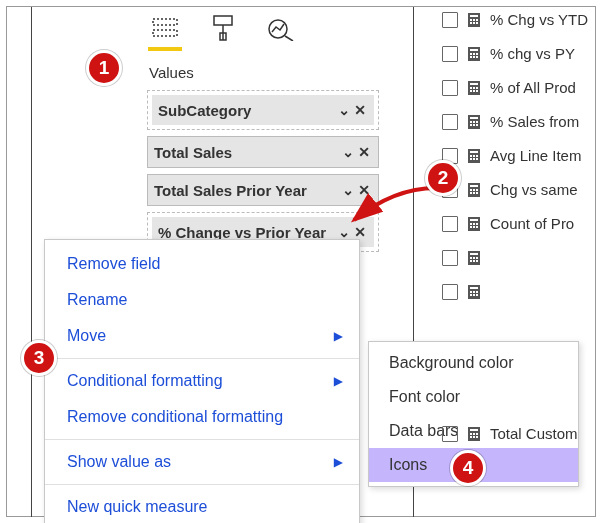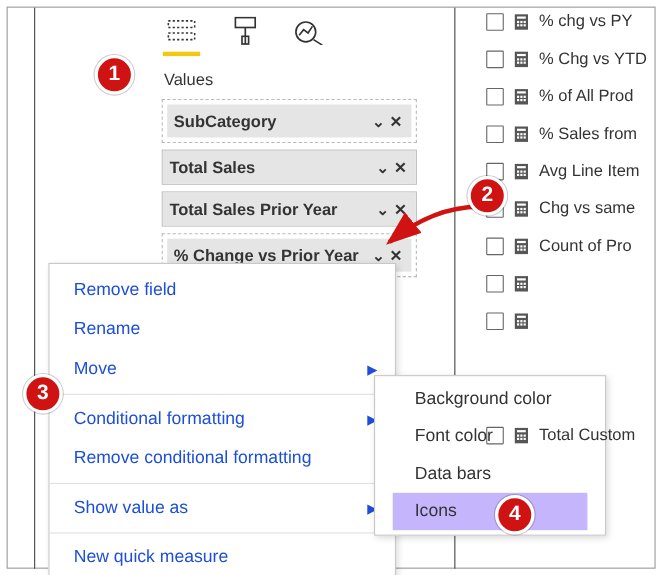--- a/index.html
+++ b/index.html
@@ -21,21 +21,21 @@
   .field-pill .txt { flex: 1; white-space: nowrap; overflow: hidden; }
   .pill-chevron { width: 16px; text-align: center; font-size: 14px; }
   .pill-x { width: 16px; text-align: center; font-size: 14px; }
 
   .context-menu { position: absolute; left: 44px; top: 239px; width: 316px; background: #fff; border: 1px solid #c8c8c8; box-shadow: 2px 2px 6px rgba(0,0,0,.15); padding: 6px 0; }
   .menu-item { display: flex; align-items: center; height: 36px; padding: 0 22px; font-size: 16px; color: #1d4ed8; position: relative; }
   .menu-item.disabled { color: #1d4ed8; }
   .menu-item .arrow { position: absolute; right: 16px; font-size: 12px; }
   .menu-sep { height: 1px; background: #e0e0e0; margin: 4px 0; }
 
-  .submenu { position: absolute; left: 340px; top: 341px; width: 211px; background: #fff; border: 1px solid #c8c8c8; box-shadow: 2px 2px 6px rgba(0,0,0,.15); padding: 4px 16px; }
+  .submenu { position: absolute; left: 368px; top: 341px; width: 211px; background: #fff; border: 1px solid #c8c8c8; box-shadow: 2px 2px 6px rgba(0,0,0,.15); padding: 4px 0; }
   .sub-item { display: flex; align-items: center; height: 34px; padding: 0 20px; font-size: 16px; color: #333; }
   .sub-item.hover { background: #c4b5fd; }
 
   .fields { position: absolute; left: 442px; top: 7px; display: flex; flex-direction: column; gap: 9px; }
   .field-row { display: flex; align-items: center; gap: 8px; height: 25px; }
   .chk { width: 16px; height: 16px; border: 1.5px solid #666; border-radius: 1px; flex: 0 0 auto; }
   .calc-icon { width: 16px; height: 16px; flex: 0 0 auto; color: #555; }
   .field-row .lbl { font-size: 15px; color: #333; white-space: nowrap; }
 
   .badge { position: absolute; width: 36px; height: 36px; border-radius: 50%; background: #cf1313; border: 3px solid #fff; box-shadow: 0 0 0 1px rgba(0,0,0,.2); display: flex; align-items: center; justify-content: center; color: #fff; font-weight: bold; font-size: 19px; font-family: Arial, sans-serif; }
@@ -170,48 +170,48 @@
       <svg class="calc-icon" viewBox="0 0 16 16">
         <rect x="2" y="1" width="12" height="14" fill="#555"></rect>
         <rect x="4" y="3" width="8" height="2" fill="#fff"></rect>
         <rect x="4" y="7" width="2" height="2" fill="#fff"></rect>
         <rect x="7" y="7" width="2" height="2" fill="#fff"></rect>
         <rect x="10" y="7" width="2" height="2" fill="#fff"></rect>
         <rect x="4" y="10" width="2" height="2" fill="#fff"></rect>
         <rect x="7" y="10" width="2" height="2" fill="#fff"></rect>
         <rect x="10" y="10" width="2" height="2" fill="#fff"></rect>
       </svg>
+      <span class="lbl">% Chg vs YTD</span>
+    </div>
+  <div class="field-row">
+      <span class="chk"></span>
+      <svg class="calc-icon" viewBox="0 0 16 16">
+        <rect x="2" y="1" width="12" height="14" fill="#555"></rect>
+        <rect x="4" y="3" width="8" height="2" fill="#fff"></rect>
+        <rect x="4" y="7" width="2" height="2" fill="#fff"></rect>
+        <rect x="7" y="7" width="2" height="2" fill="#fff"></rect>
+        <rect x="10" y="7" width="2" height="2" fill="#fff"></rect>
+        <rect x="4" y="10" width="2" height="2" fill="#fff"></rect>
+        <rect x="7" y="10" width="2" height="2" fill="#fff"></rect>
+        <rect x="10" y="10" width="2" height="2" fill="#fff"></rect>
+      </svg>
       <span class="lbl">% chg vs PY</span>
     </div>
   <div class="field-row">
       <span class="chk"></span>
       <svg class="calc-icon" viewBox="0 0 16 16">
         <rect x="2" y="1" width="12" height="14" fill="#555"></rect>
         <rect x="4" y="3" width="8" height="2" fill="#fff"></rect>
         <rect x="4" y="7" width="2" height="2" fill="#fff"></rect>
         <rect x="7" y="7" width="2" height="2" fill="#fff"></rect>
         <rect x="10" y="7" width="2" height="2" fill="#fff"></rect>
         <rect x="4" y="10" width="2" height="2" fill="#fff"></rect>
         <rect x="7" y="10" width="2" height="2" fill="#fff"></rect>
         <rect x="10" y="10" width="2" height="2" fill="#fff"></rect>
       </svg>
-      <span class="lbl">% Chg vs YTD</span>
-    </div>
-  <div class="field-row">
-      <span class="chk"></span>
-      <svg class="calc-icon" viewBox="0 0 16 16">
-        <rect x="2" y="1" width="12" height="14" fill="#555"></rect>
-        <rect x="4" y="3" width="8" height="2" fill="#fff"></rect>
-        <rect x="4" y="7" width="2" height="2" fill="#fff"></rect>
-        <rect x="7" y="7" width="2" height="2" fill="#fff"></rect>
-        <rect x="10" y="7" width="2" height="2" fill="#fff"></rect>
-        <rect x="4" y="10" width="2" height="2" fill="#fff"></rect>
-        <rect x="7" y="10" width="2" height="2" fill="#fff"></rect>
-        <rect x="10" y="10" width="2" height="2" fill="#fff"></rect>
-      </svg>
       <span class="lbl">% of All Prod</span>
     </div>
   <div class="field-row">
       <span class="chk"></span>
       <svg class="calc-icon" viewBox="0 0 16 16">
         <rect x="2" y="1" width="12" height="14" fill="#555"></rect>
         <rect x="4" y="3" width="8" height="2" fill="#fff"></rect>
         <rect x="4" y="7" width="2" height="2" fill="#fff"></rect>
         <rect x="7" y="7" width="2" height="2" fill="#fff"></rect>
         <rect x="10" y="7" width="2" height="2" fill="#fff"></rect>
@@ -282,21 +282,21 @@
         <rect x="2" y="1" width="12" height="14" fill="#555"></rect>
         <rect x="4" y="3" width="8" height="2" fill="#fff"></rect>
         <rect x="4" y="7" width="2" height="2" fill="#fff"></rect>
         <rect x="7" y="7" width="2" height="2" fill="#fff"></rect>
         <rect x="10" y="7" width="2" height="2" fill="#fff"></rect>
         <rect x="4" y="10" width="2" height="2" fill="#fff"></rect>
         <rect x="7" y="10" width="2" height="2" fill="#fff"></rect>
         <rect x="10" y="10" width="2" height="2" fill="#fff"></rect>
       </svg>
     </div>
-  <div class="field-row" style="margin-top:70px">
+  <div class="field-row" style="margin-top:108px">
       <span class="chk"></span>
       <svg class="calc-icon" viewBox="0 0 16 16">
         <rect x="2" y="1" width="12" height="14" fill="#555"></rect>
         <rect x="4" y="3" width="8" height="2" fill="#fff"></rect>
         <rect x="4" y="7" width="2" height="2" fill="#fff"></rect>
         <rect x="7" y="7" width="2" height="2" fill="#fff"></rect>
         <rect x="10" y="7" width="2" height="2" fill="#fff"></rect>
         <rect x="4" y="10" width="2" height="2" fill="#fff"></rect>
         <rect x="7" y="10" width="2" height="2" fill="#fff"></rect>
         <rect x="10" y="10" width="2" height="2" fill="#fff"></rect>

